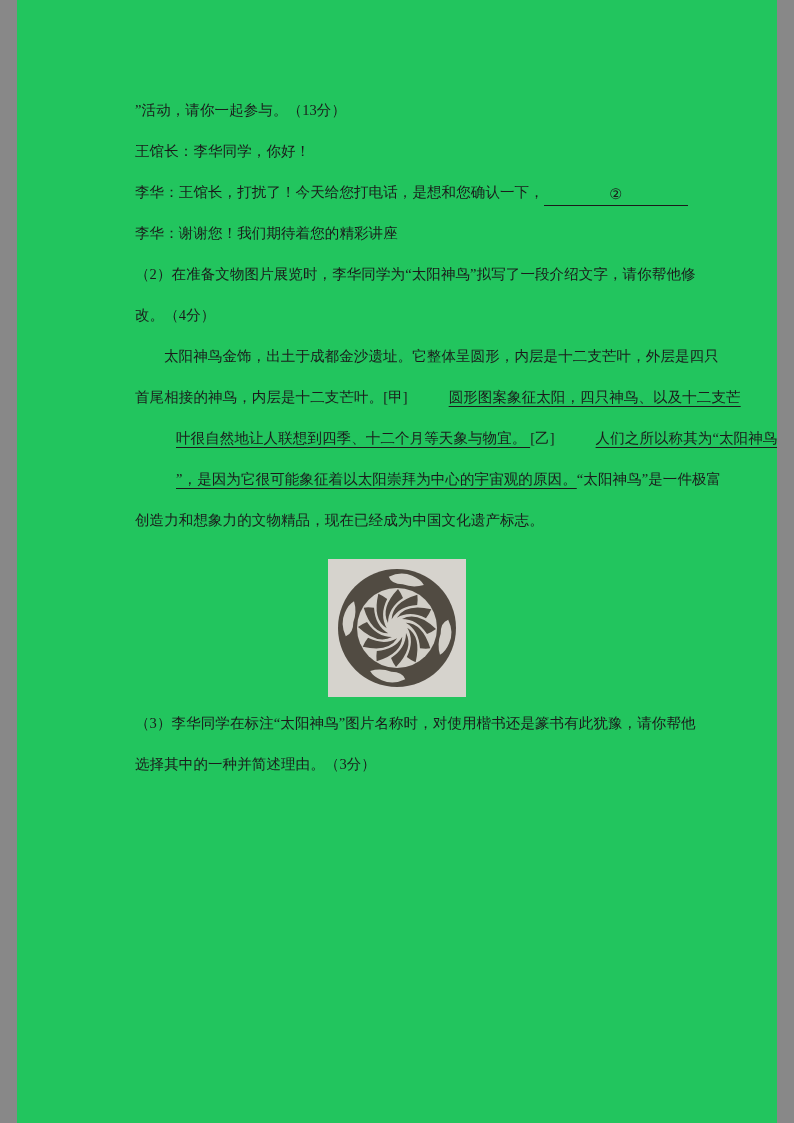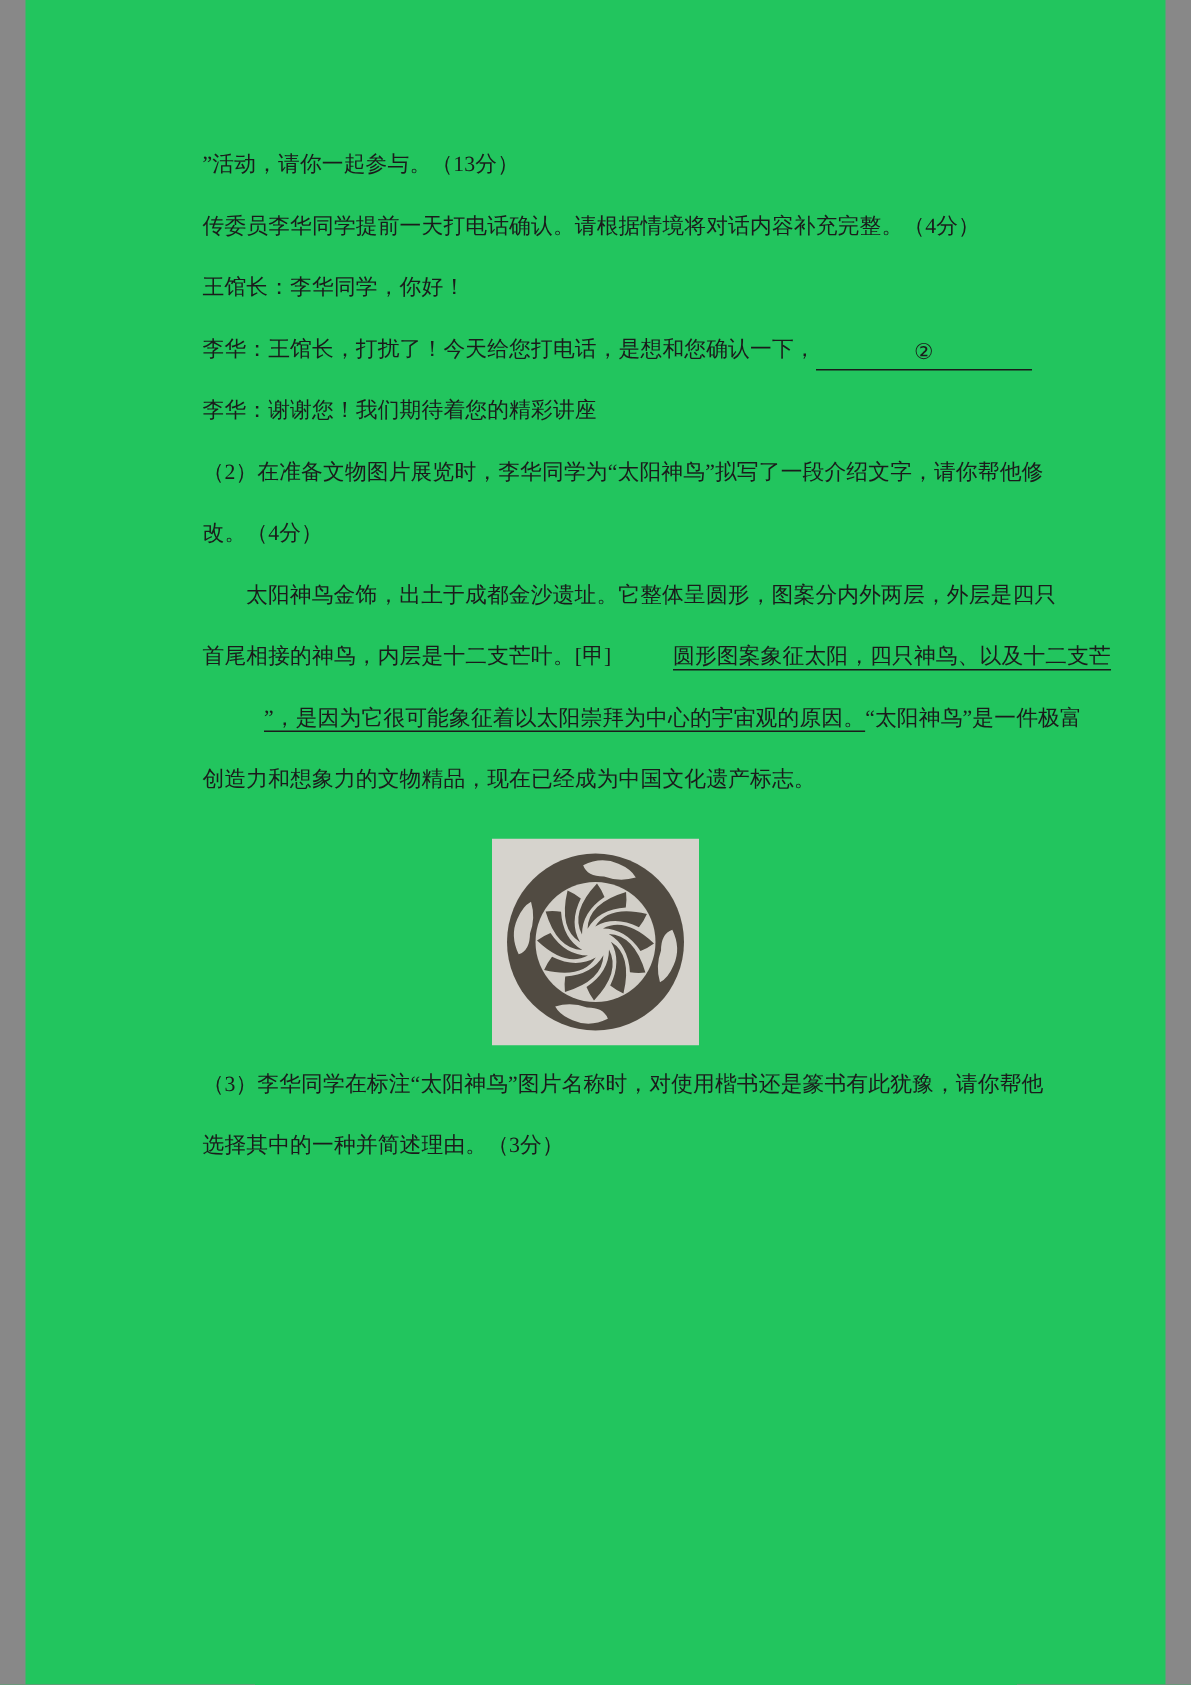--- a/index.html
+++ b/index.html
@@ -45,28 +45,28 @@
   .figure-row svg { margin-top:12px; display:block; }
 </style>
 </head>
 <body>
 
 <div class="page">
   <div class="content">
 
     <div id="lines-top">
         <div class="line"><span>”活动，请你一起参与。（13分）</span></div>
-        <div class="line"><span>传委员李华同学提前一天打电话确认。请根据情境将对话内容补充完整。（4分）</span></div>
         <div class="line"><span>王馆长：李华同学，你好！</span></div>
         <div class="line"><span>李华：王馆长，打扰了！今天给您打电话，是想和您确认一下，</span><span class="blank" style="width: 144px;">②</span></div>
         <div class="line"><span>李华：谢谢您！我们期待着您的精彩讲座</span></div>
         <div class="line"><span>（2）在准备文物图片展览时，李华同学为“太阳神鸟”拟写了一段介绍文字，请你帮他修</span></div>
         <div class="line"><span>改。（4分）</span></div>
-        <div class="line" style="padding-left: 29px;"><span>太阳神鸟金饰，出土于成都金沙遗址。它整体呈圆形，图案分内外两层，外层是四只</span></div>
+        <div class="line" style="padding-left: 29px;"><span>太阳神鸟金饰，出土于成都金沙遗址。它整体呈圆形，内层是十二支芒叶，外层是四只</span></div>
         <div class="line"><span>首尾相接的神鸟，内层是十二支芒叶。[甲]</span><span class="u">圆形图案象征太阳，四只神鸟、以及十二支芒</span></div>
+        <div class="line"><span class="u">叶很自然地让人联想到四季、十二个月等天象与物宜。 </span><span>[乙]</span><span class="u">人们之所以称其为“太阳神鸟</span></div>
         <div class="line"><span class="u">”，是因为它很可能象征着以太阳崇拜为中心的宇宙观的原因。</span><span>“太阳神鸟”是一件极富</span></div>
         <div class="line"><span>创造力和想象力的文物精品，现在已经成为中国文化遗产标志。</span></div>
       </div>
 
     <div class="figure-row">
       <svg width="138" height="138" viewBox="0 0 138 138">
         <rect x="0" y="0" width="138" height="138" fill="#d6d3cd"></rect>
         <circle cx="69" cy="69" r="59" fill="#514b42"></circle>
         <circle cx="69" cy="69" r="40" fill="#d2cfc8"></circle>
         <g transform="translate(69 69)" fill="#514b42">

